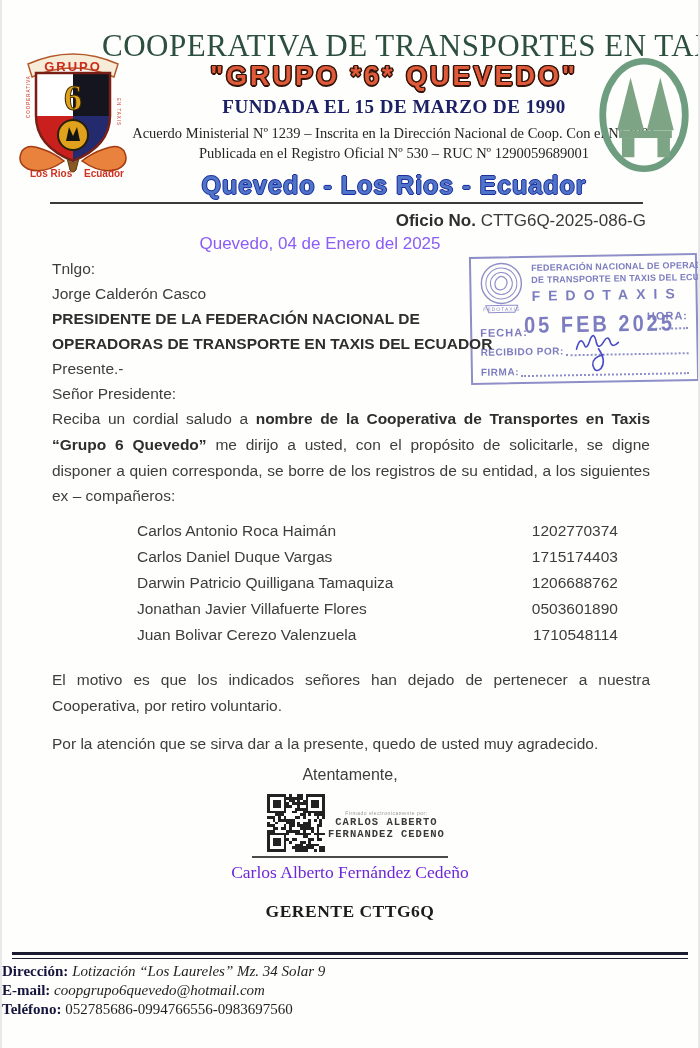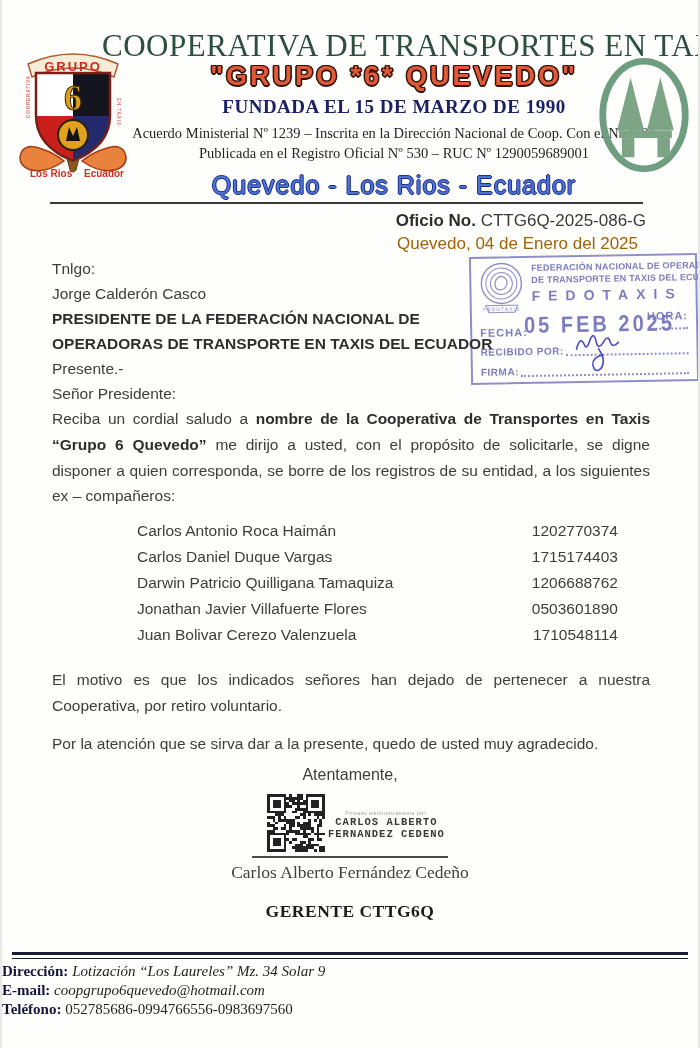--- a/index.html
+++ b/index.html
@@ -10,30 +10,30 @@
   .header{position:absolute;top:0;left:0;right:0;height:205px;}
   .header-text{margin:30px 12px 0 100px;text-align:center;}
   .org-name{font-family:"Liberation Serif",serif;font-size:31px;letter-spacing:.5px;
             color:#2d4f3d;white-space:nowrap;line-height:1.0;}
   .group-title{font-size:27px;font-weight:900;color:#e05a3a;letter-spacing:3px;line-height:1.15;
         text-shadow:-1.5px 0 #33150a,1.5px 0 #33150a,0 -1.5px #33150a,0 1.5px #33150a,
                     -1px -1px #33150a,1px 1px #33150a,-1px 1px #33150a,1px -1px #33150a;}
   .founded{font-family:"Liberation Serif",serif;font-size:19px;font-weight:bold;color:#1c2166;
            margin-top:4px;letter-spacing:.5px;}
   .acuerdo{font-family:"Liberation Serif",serif;font-size:14.5px;color:#252525;margin-top:6px;line-height:1.35;}
-  .loc-banner{font-size:25px;font-weight:normal;color:#4f74c8;letter-spacing:1px;margin-top:8px;
+  .loc-banner{font-size:25px;font-weight:bold;color:#4f74c8;letter-spacing:1px;margin-top:8px;
         text-shadow:-1px 0 #1d2f9e,1px 0 #1d2f9e,0 -1px #1d2f9e,0 1px #1d2f9e;}
   .crest{position:absolute;left:10px;top:40px;width:122px;height:140px;}
   .mlogo{position:absolute;right:6px;top:56px;width:96px;height:118px;}
   .rule1{position:absolute;top:202px;left:48px;right:55px;border-top:2px solid #3a3a3a;}
 
   
   .oficio-line{position:absolute;top:211px;left:0;right:52px;text-align:right;font-size:17px;color:#3a3a3a;}
   .oficio-line b{color:#2e2e2e;}
-  .date-line{position:absolute;top:234px;left:0;right:60px;text-align:right;font-size:17px;color:#a16207;}
+  .date-line{position:absolute;top:234px;left:0;right:60px;text-align:center;font-size:17px;color:#8b5cf6;}
 
   
   .stamp{position:absolute;left:468px;top:255px;width:224px;height:124px;
          border:2px solid #8585c4;color:#7272bb;transform:rotate(-1deg);
          font-size:9px;opacity:.92;background:rgba(255,255,255,0);}
   .stamp .emblem{position:absolute;left:4px;top:3px;}
   .stamp .org1,.stamp .org2{margin-left:60px;font-weight:bold;font-size:9px;line-height:11px;
          letter-spacing:.2px;margin-top:1px;white-space:nowrap;}
   .stamp .org1{margin-top:5px;}
   .stamp .acr{margin-left:60px;font-size:14px;font-weight:900;letter-spacing:8px;margin-top:2px;}
@@ -66,21 +66,21 @@
   .atentamente{font-size:16px;line-height:22px;}
   .slogan{font-size:17px;font-weight:bold;color:#2e2e2e;line-height:24px;}
   .qr-row{display:flex;justify-content:flex-start;margin:8px 0 0 265px;text-align:center;}
   #qr{display:grid;grid-template-columns:repeat(21,1fr);width:58px;height:58px;background:#fff;}
   #qr i{background:#fff;} #qr i.d{background:#222;}
   .esign{margin-left:3px;padding-top:16px;}
   .esign .tiny{font-size:5px;color:#999;letter-spacing:.5px;white-space:nowrap;}
   .esign .mono{font-family:"Liberation Mono",monospace;font-size:10.5px;font-weight:bold;
         color:#3a3a3a;letter-spacing:1px;line-height:12px;white-space:nowrap;}
   .sigline{width:196px;margin:4px auto 0;border-top:2px solid #4a4a4a;}
-  .signer-name{font-family:"Liberation Serif",serif;font-size:17.5px;color:#404040;margin-top:4px;}
+  .signer-name{font-family:"Liberation Serif",serif;font-size:17.5px;color:#6d28d9;margin-top:4px;}
   .signer-title{font-family:"Liberation Serif",serif;font-size:17.5px;font-weight:bold;color:#1c1c1c;
         letter-spacing:.5px;margin-top:18px;}
 
   
   .footer-rule{position:absolute;top:952px;left:10px;right:10px;height:3px;
         border-top:3px solid #1c1c30;border-bottom:1px solid #1c1c30;}
   .footer{position:absolute;top:962px;left:0;right:0;
         font-family:"Liberation Serif",serif;font-size:15px;color:#1f1f1f;line-height:19px;}
   .footer .lbl{font-weight:bold;color:#14143c;}
   .footer .ital{font-style:italic;}

